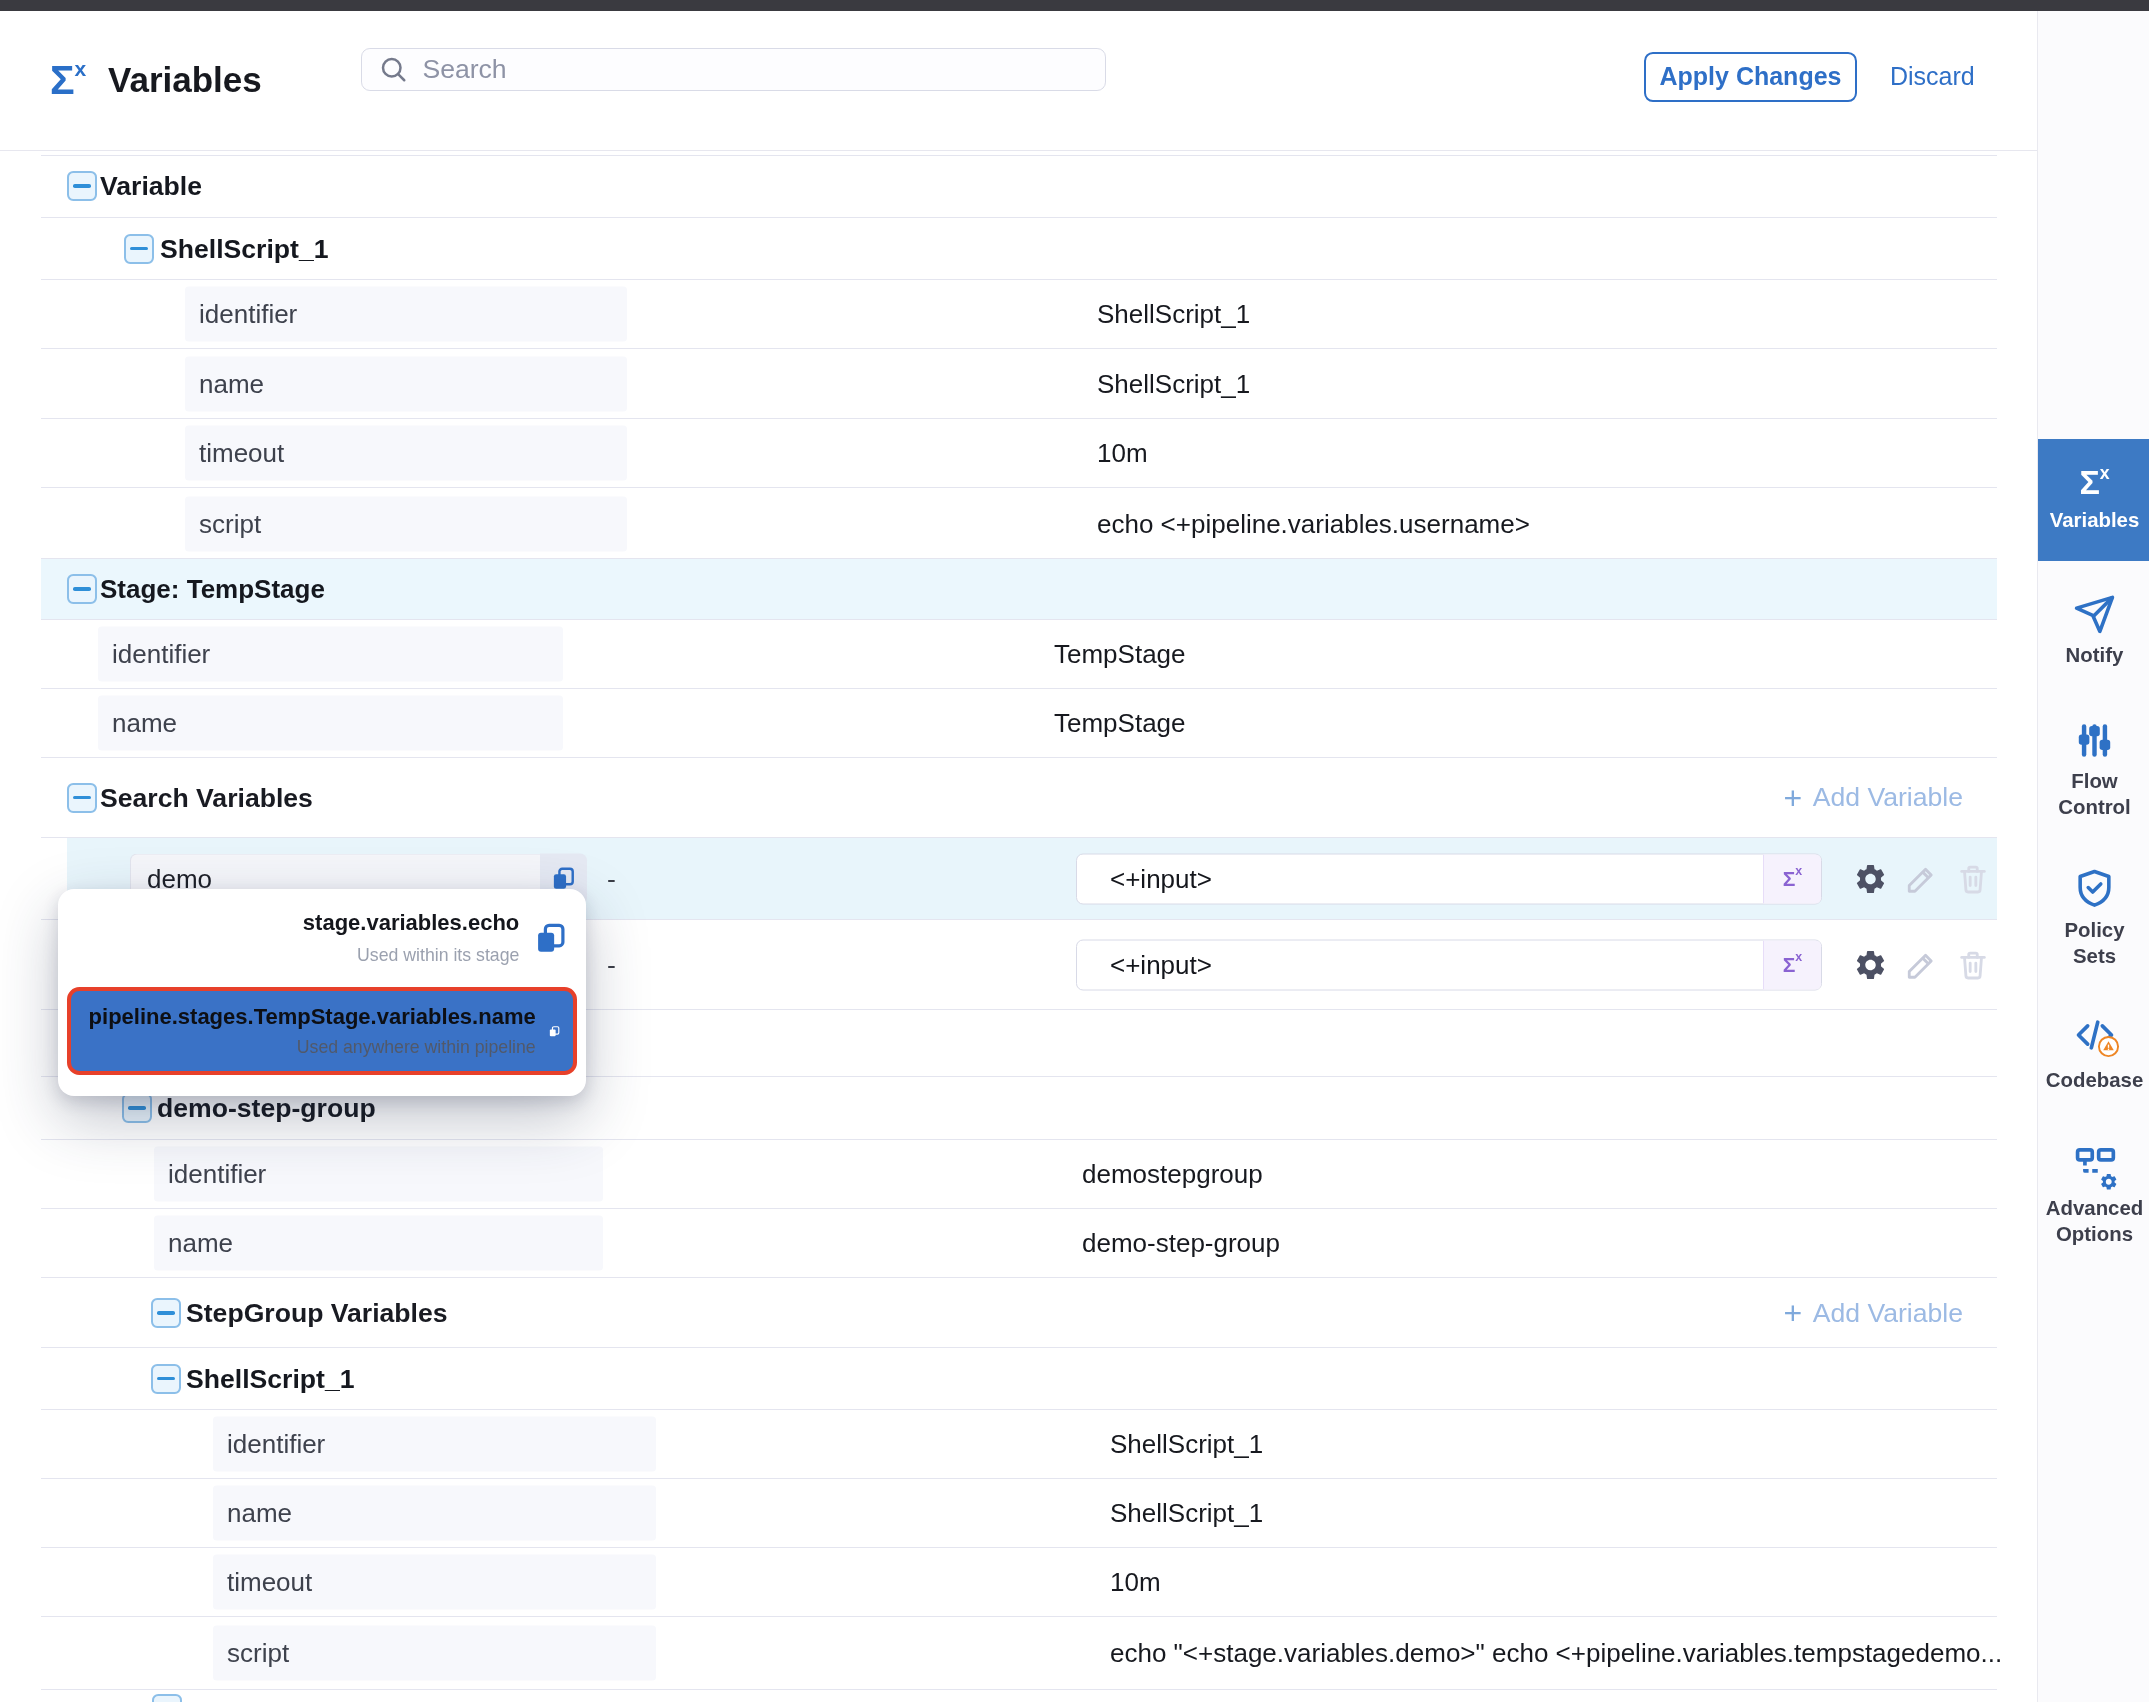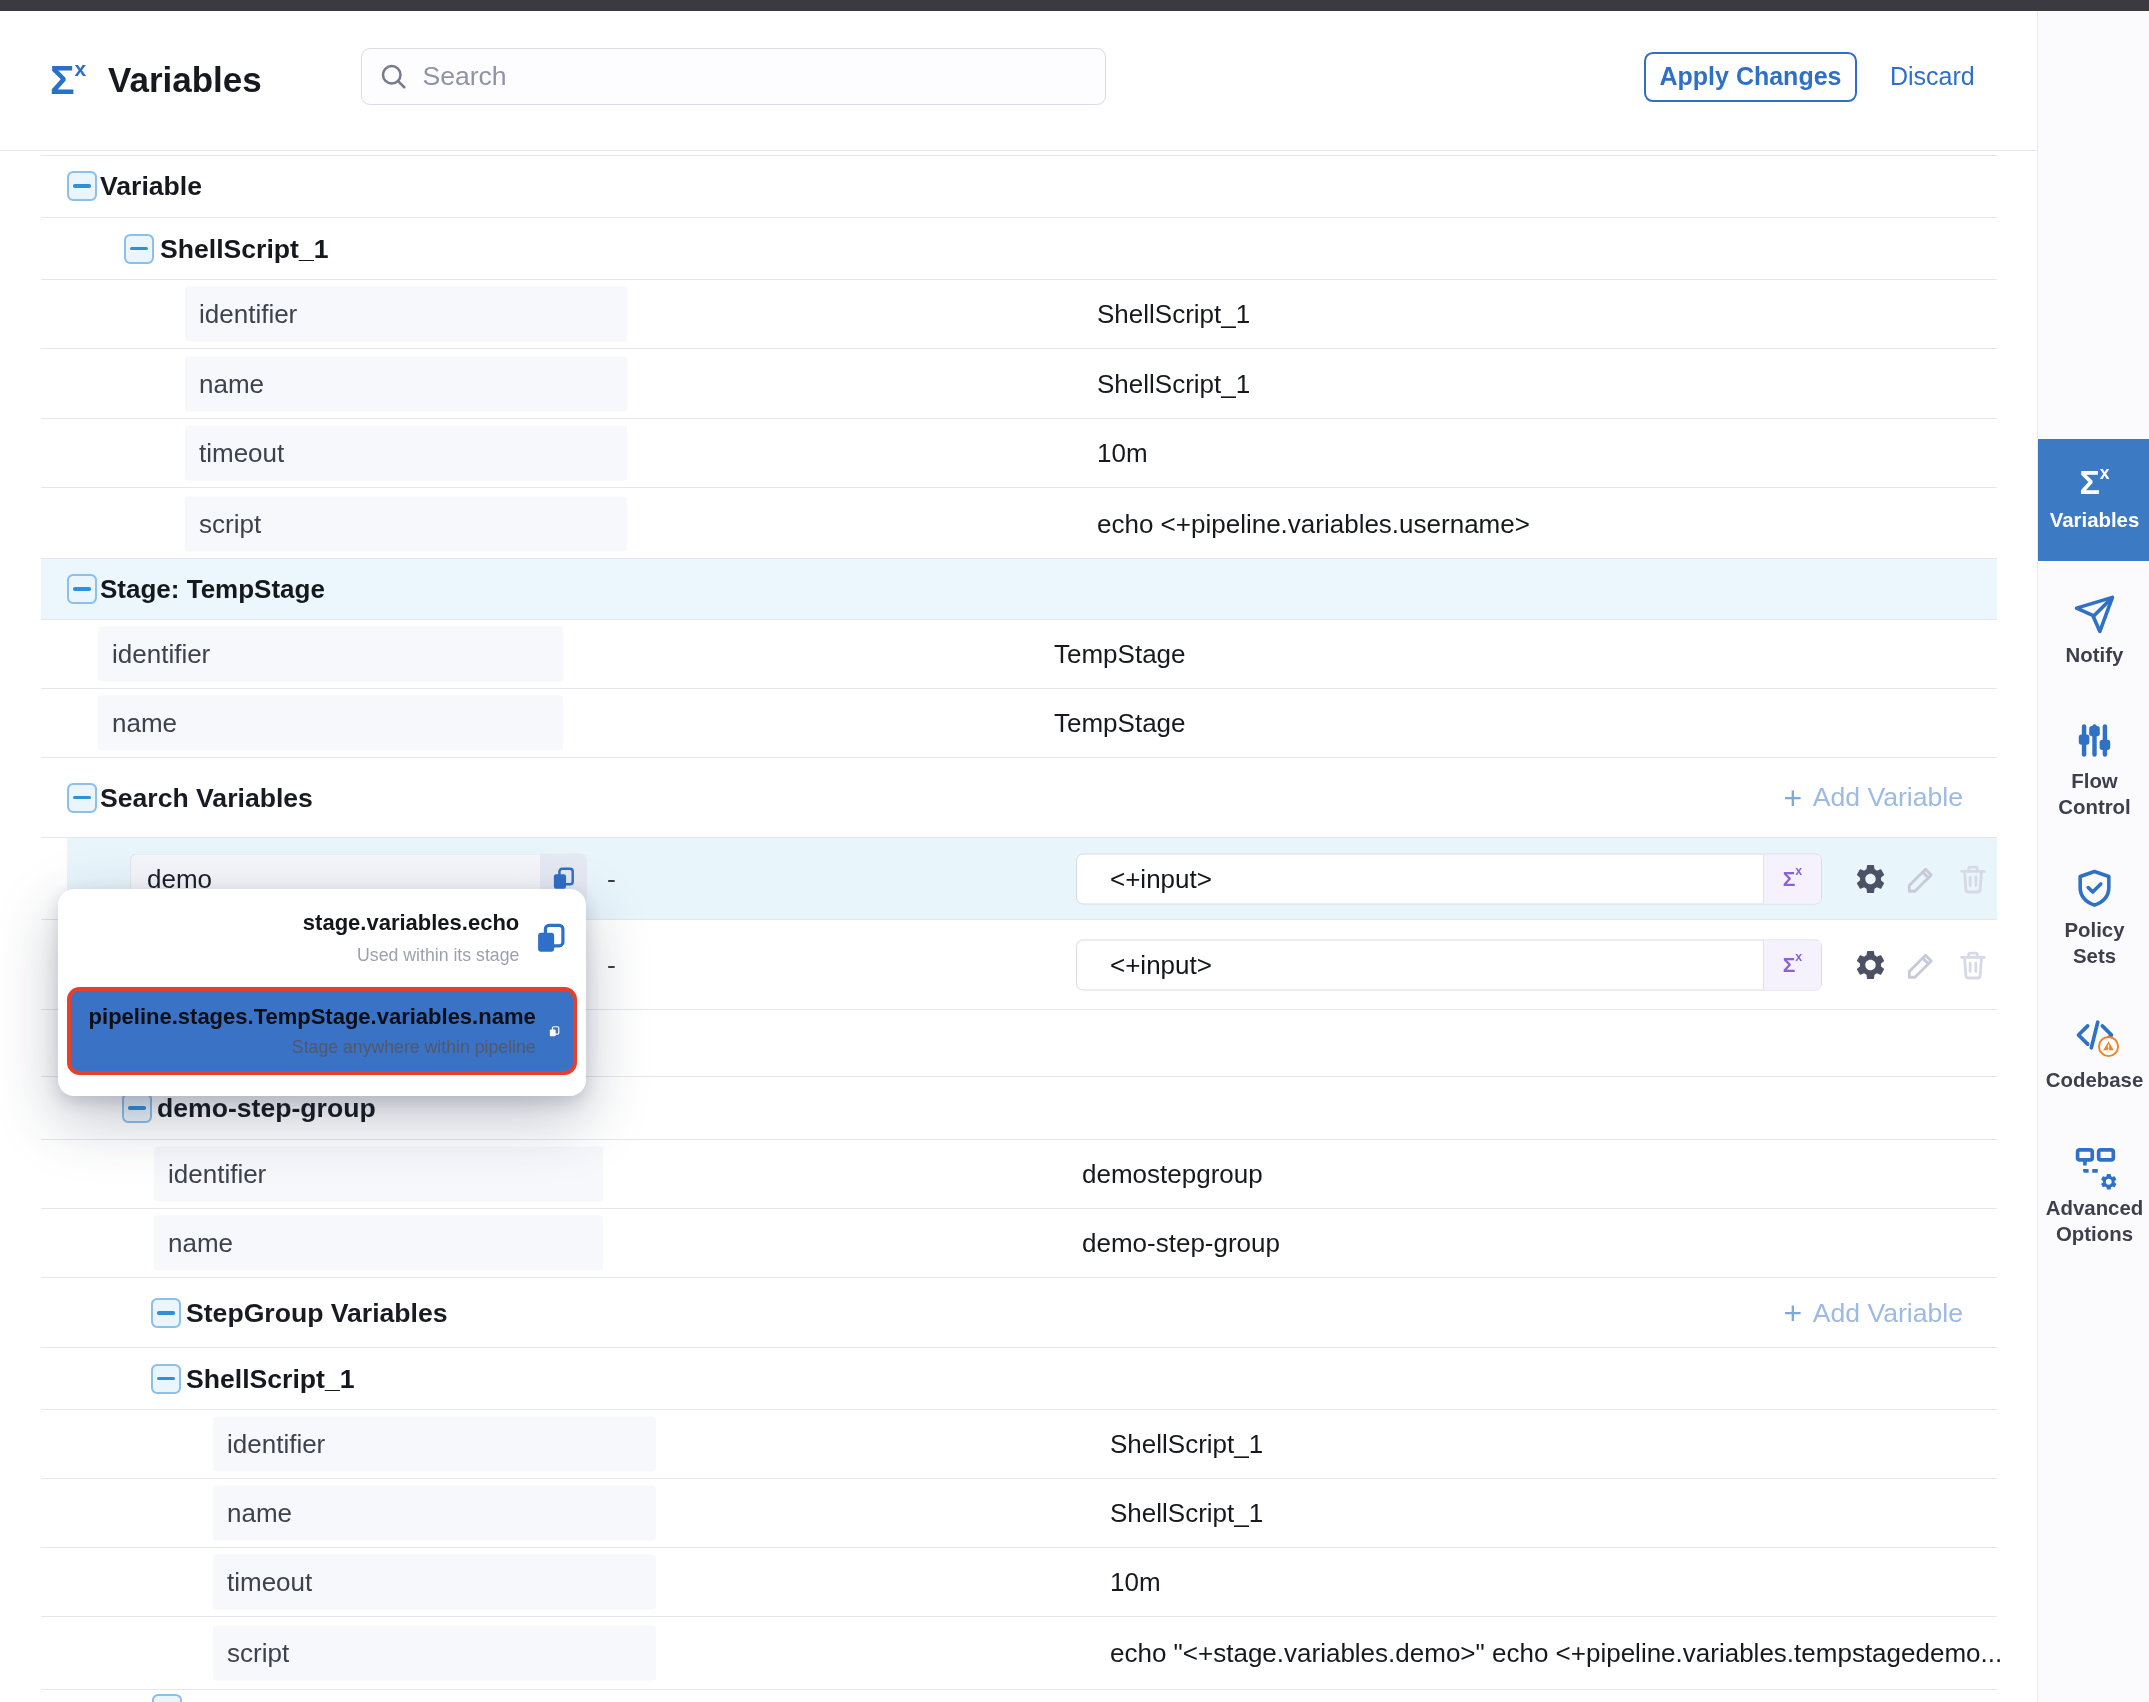--- a/index.html
+++ b/index.html
@@ -7,21 +7,21 @@
     width:2149px;height:1702px;position:relative;overflow:hidden;
     background:#ffffff;font-family:"Liberation Sans","DejaVu Sans",sans-serif;
     -webkit-font-smoothing:antialiased;
   }
   
   .top-strip{position:absolute;left:0;top:0;width:2149px;height:10.6px;background:#3a3a40;}
   .header{position:absolute;left:0;top:10.6px;width:2037px;height:140px;background:#fff;border-bottom:1.8px solid #e7e7ef;box-sizing:border-box;}
   .logo{position:absolute;left:50px;top:50%;transform:translateY(-50%);color:#2a6fc8;font-size:41px;font-weight:700;line-height:1;}
   .logo sup{font-size:21px;font-weight:700;position:relative;top:-3.5px;}
   .page-title{position:absolute;left:108px;top:50%;transform:translateY(-50%);font-size:35px;font-weight:700;color:#17191f;}
-  .search-box{position:absolute;left:361px;top:37px;width:745px;height:57px;border:1.8px solid #d9dbe7;border-radius:8.9px;background:#fdfdff;display:flex;align-items:center;box-sizing:border-box;padding:0 16px;gap:12.4px;}
+  .search-box{position:absolute;left:361px;top:37px;width:745px;height:43px;border:1.8px solid #d9dbe7;border-radius:8.9px;background:#fdfdff;display:flex;align-items:center;box-sizing:border-box;padding:0 16px;gap:12.4px;}
   .search-box svg{flex:none;}
   .search-box input{border:none;outline:none;background:transparent;font-size:26.6px;color:#2a2d36;width:100%;font-family:inherit;}
   .search-box input::placeholder{color:#8e93a6;}
   .apply-btn{position:absolute;left:1644px;top:41px;width:213px;height:50px;border:2.7px solid #2e6fc7;border-radius:8.9px;background:#fff;color:#2e6fc7;font-size:25px;font-weight:600;display:flex;align-items:center;justify-content:center;cursor:pointer;box-sizing:border-box;}
   .discard-btn{position:absolute;left:1890px;top:41px;height:50px;display:flex;align-items:center;color:#2e6fc7;font-size:25px;font-weight:500;cursor:pointer;}
   
   .rail{position:absolute;left:2037px;top:10.6px;width:113px;height:1692px;background:#fbfbfd;border-left:1.8px solid #e9e9f0;box-sizing:border-box;}
   .rail-item{position:absolute;left:0;width:113px;display:flex;flex-direction:column;align-items:center;gap:8.9px;cursor:pointer;}
   .rail-item .lbl{font-size:20.4px;font-weight:600;color:#3d3f4c;text-align:center;line-height:1.25;width:106px;}
   .rail-item.active{background:#3d7ac4;justify-content:center;}
@@ -286,21 +286,21 @@
       <div class="t2">Used within its stage</div>
     </div>
     <svg width="35" height="35" viewBox="0 0 24 24" style="color:#2e6fc7;">
         <rect x="8.5" y="3" width="12" height="14" rx="2.5" fill="none" stroke="currentColor" stroke-width="2.2"></rect>
         <rect x="3.5" y="8" width="11" height="13" rx="2" fill="currentColor"></rect>
       </svg>
   </div>
   <div class="opt-b">
     <div class="tcol">
       <div class="t1">pipeline.stages.TempStage.variables.name</div>
-      <div class="t2">Stage anywhere within pipeline</div>
+      <div class="t2">Used anywhere within pipeline</div>
     </div>
     <svg width="35" height="35" viewBox="0 0 24 24" style="color:#ffffff;">
         <rect x="8.5" y="3" width="12" height="14" rx="2.5" fill="none" stroke="currentColor" stroke-width="2.2"></rect>
         <rect x="3.5" y="8" width="11" height="13" rx="2" fill="currentColor"></rect>
       </svg>
   </div>
 </div>
 
 <div class="rail">
   <div class="rail-item active" style="top:428px;height:122px;">

